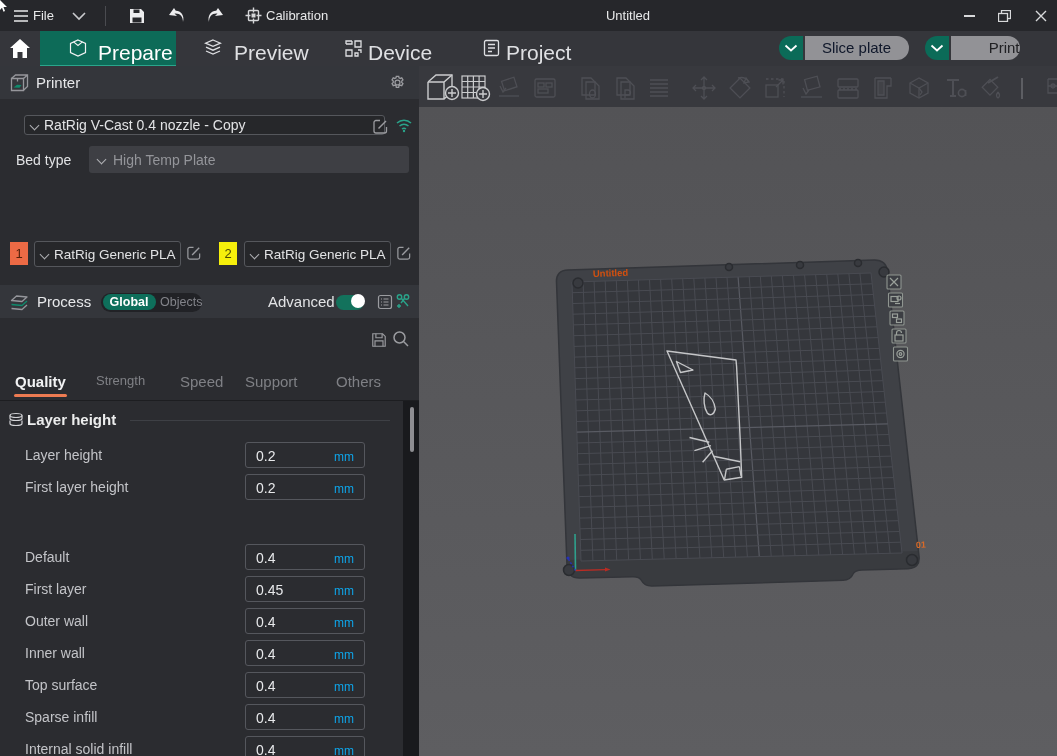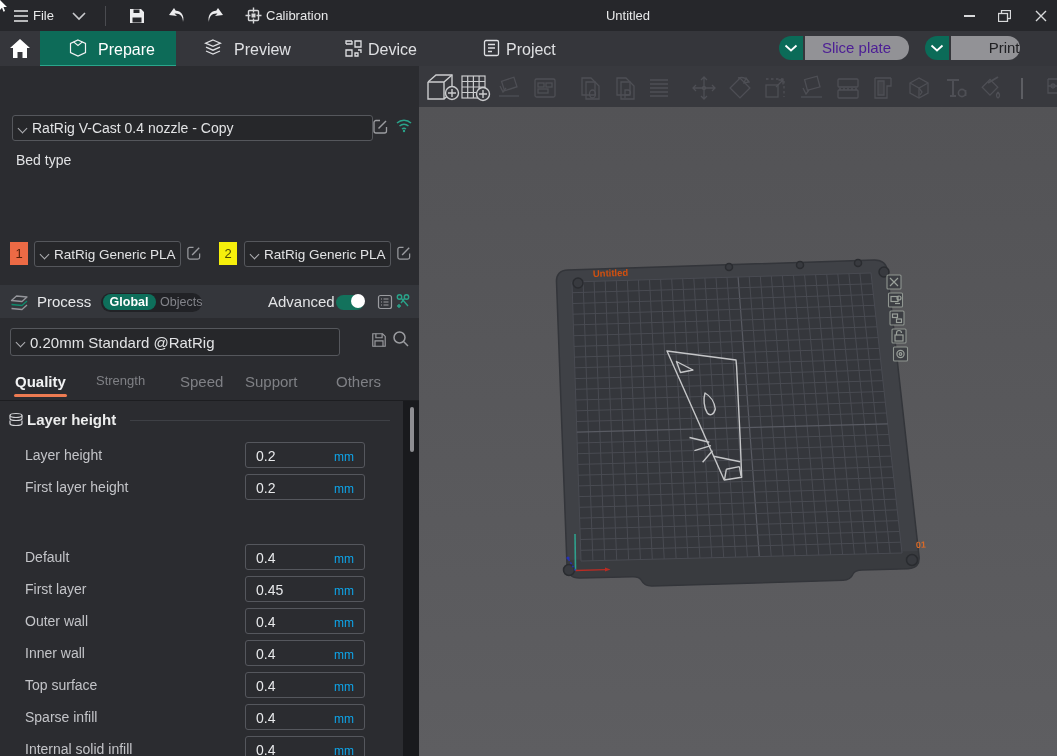--- a/index.html
+++ b/index.html
@@ -20,21 +20,21 @@
 .chev:before{content:"";position:absolute;left:0;top:1px;width:6px;height:6px;border-right:1.5px solid #b0b1b5;border-bottom:1.5px solid #b0b1b5;transform:rotate(45deg)}
 .prow{position:absolute;left:0;width:400px;height:27px}
 .plab{position:absolute;left:25px;top:5px;font-size:14px;color:#c3c4c8}
 .pbox{position:absolute;left:245px;top:0;width:120px;height:26px;border:1px solid #55575d;border-radius:3px}
 .pval{position:absolute;left:10px;top:5px;font-size:14px;color:#e8e9eb}
 .punit{position:absolute;right:10px;top:7px;font-size:12px;color:#0ea5e9}
 .pghead{position:absolute;left:8px;width:400px;height:16px}
 .pghead b{position:absolute;left:19px;top:-1px;font-size:15px;color:#eceded}
 .gico{position:absolute;left:0;top:0}
 .ghl{position:absolute;top:8px;right:18px;border-top:1px solid #3e4045;left:122px}
-.navtxt{position:absolute;top:10px;font-size:16px;color:#dfe0e3}
+.navtxt{position:absolute;top:10px;font-size:21px;color:#dfe0e3}
 </style></head>
 <body>
 
 <div id="titlebar">
  <svg class="abs" style="left:0;top:0" width="10" height="14">
       <path d="M0,0 L7,7 L3.5,7 L5,11 L3.5,11.8 L2,7.8 L0,10 Z" fill="#fff"></path>
     </svg>
  <svg class="abs" style="left:14px;top:9px" width="16" height="14">
       <g stroke="#e8e9ea" stroke-width="1.6">
         <path d="M0,2 h14 M0,7 h14 M0,12 h14"></path>
@@ -106,50 +106,68 @@
       <g fill="none" stroke="#dfe0e3" stroke-width="1.3">
         <rect x="1.5" y="1.5" width="14" height="15" rx="1.5"></rect>
         <path d="M5,5.5 h7 M5,9 h7 M5,12.5 h4"></path>
       </g>
     </svg>
  <span class="navtxt" style="left:506px">Project</span>
  <div class="abs" style="left:779px;top:5px;width:23.5px;height:24px;background:#0b6b58;border-radius:12px 0 0 12px"></div>
  <svg class="abs" style="left:784px;top:13px" width="14" height="9">
       <path d="M1.5,1.5 L7,6.5 L12.5,1.5" stroke="#fff" stroke-width="1.8" fill="none"></path>
     </svg>
- <div class="abs" style="left:804.5px;top:5px;width:104px;height:24px;background:#929296;border-radius:0 12px 12px 0;text-align:center;font-size:15px;color:#4c1d95;line-height:24px">Slice plate</div>
+ <div class="abs" style="left:804.5px;top:5px;width:104px;height:24px;background:#929296;border-radius:0 12px 12px 0;text-align:center;font-size:15px;color:#0f172a;line-height:24px">Slice plate</div>
  <div class="abs" style="left:925px;top:5px;width:23.5px;height:24px;background:#0b6b58;border-radius:12px 0 0 12px"></div>
  <svg class="abs" style="left:930px;top:13px" width="14" height="9">
       <path d="M1.5,1.5 L7,6.5 L12.5,1.5" stroke="#fff" stroke-width="1.8" fill="none"></path>
     </svg>
  <div class="abs" style="left:950.5px;top:5px;width:69px;height:24px;background:#929296;border-radius:0 12px 12px 0;text-align:right;font-size:15px;color:#202023;line-height:24px">Print</div>
 </div>
 
 <div id="panel">
 
-
- <div class="ddbox" style="left:12px;top:49px;width:361px;height:26px">
+ <div class="hdr" style="top:0">
+  <svg class="abs" style="left:10px;top:7px" width="19" height="19" viewBox="0 0 19 19">
+        <g fill="none" stroke="#96979c" stroke-width="1.3">
+          <path d="M1.5,5.5 h12 v12 h-12 z"></path>
+          <path d="M1.5,5.5 l4,-3.5 h12 v11.5 l-4,3.8 M13.5,5.5 l4,-3.5"></path>
+          <path d="M7.5,5.5 v3"></path>
+        </g>
+        <path d="M3.5,14.5 l3.5,-2.8 l4.5,0.4 l-2,2.6 z" fill="#0f8a6c"></path>
+      </svg>
+  <span class="hdrtxt" style="left:36px">Printer</span>
+  <svg class="abs" style="left:389px;top:8px" width="17" height="17" viewBox="0 0 24 24">
+        <path fill="none" stroke="#9b9ca0" stroke-width="1.8" d="M12,8.5a3.5,3.5 0 1,0 0,7a3.5,3.5 0 1,0 0,-7z M10.3,3.2 l-0.4,2.2 -1.8,0.9 -2.1,-0.8 -1.7,2.9 1.7,1.5 v2.2 l-1.7,1.5 1.7,2.9 2.1,-0.8 1.8,0.9 0.4,2.2 h3.4 l0.4,-2.2 1.8,-0.9 2.1,0.8 1.7,-2.9 -1.7,-1.5 v-2.2 l1.7,-1.5 -1.7,-2.9 -2.1,0.8 -1.8,-0.9 -0.4,-2.2 z"></path>
+      </svg>
+ </div>
+
+ <div class="ddbox" style="left:24px;top:49px;width:361px;height:20px">
       <span class="chev"></span>
       <span style="font-size:14px">RatRig V-Cast 0.4 nozzle - Copy</span>
     </div>
  <svg class="abs" style="left:372px;top:52px" width="17" height="17" viewBox="0 0 17 17">
       <g fill="none" stroke="#9b9ca0" stroke-width="1.3">
         <path d="M8,2.5 H4 a2,2 0 0 0 -2,2 V13 a2,2 0 0 0 2,2 H12.5 a2,2 0 0 0 2,-2 V9"></path>
         <path d="M6.5,10.5 L14,3" stroke-width="1.5"></path>
       </g>
     </svg>
  <svg class="abs" style="left:395px;top:52px" width="18" height="15" viewBox="0 0 18 15">
       <g fill="none" stroke="#2aa38a" stroke-width="1.5">
         <path d="M2,5 a10,10 0 0 1 14,0"></path>
         <path d="M4.5,8 a7,7 0 0 1 9,0"></path>
         <path d="M7,11 a3.5,3.5 0 0 1 4,0"></path>
       </g>
       <circle cx="9" cy="13" r="1.2" fill="#2aa38a"></circle>
     </svg>
  <span class="abs" style="left:16px;top:86px;font-size:14px;color:#e2e3e5">Bed type</span>
+ <div class="abs" style="left:89px;top:80px;width:320px;height:27px;background:#3e3f44;border-radius:3px;display:flex;align-items:center">
+   <span class="chev" style="margin-left:9px"></span>
+      <span style="font-size:14px;color:#94959a;margin-left:2px">High Temp Plate</span>
+    </div>
 
 
  <div class="abs" style="left:10px;top:176px;width:18px;height:23px;background:#ec6a45;text-align:center;font-size:13px;color:#53200a;line-height:23px">1</div>
  <div class="ddbox" style="left:34px;top:175px;width:147px;height:26px">
       <span class="chev"></span>
       <span style="font-size:13.5px">RatRig Generic PLA</span>
     </div>
  <svg class="abs" style="left:186px;top:179px" width="16" height="16" viewBox="0 0 17 17">
       <g fill="none" stroke="#9b9ca0" stroke-width="1.3">
         <path d="M8,2.5 H4 a2,2 0 0 0 -2,2 V13 a2,2 0 0 0 2,2 H12.5 a2,2 0 0 0 2,-2 V9"></path>
@@ -193,24 +211,20 @@
         <g fill="none" stroke="#2aa38a" stroke-width="1.4">
           <circle cx="4.5" cy="4" r="2.2"></circle>
           <path d="M6.5,5.5 L13,13"></path>
           <circle cx="11.5" cy="4" r="2.2"></circle>
           <path d="M9.5,5.5 L6,10"></path>
           <path d="M2,13 h4 M4,11 v4"></path>
         </g>
       </svg>
  </div>
 
- <div class="ddbox" style="left:10px;top:262px;width:330px;height:28px">
-      <span class="chev"></span>
-      <span style="font-size:15px">0.20mm Standard @RatRig</span>
-    </div>
  <svg class="abs" style="left:371px;top:266px" width="16" height="16" viewBox="0 0 18 18">
       <g fill="none" stroke="#9b9ca0" stroke-width="1.3">
         <path d="M2,2 h11 l3,3 v11 h-14 z"></path>
         <path d="M5.5,2 v4.5 h7 v-4.5 M4.5,16 v-6 h9 v6"></path>
       </g>
     </svg>
  <svg class="abs" style="left:392px;top:264px" width="18" height="18" viewBox="0 0 18 18">
       <g fill="none" stroke="#9b9ca0" stroke-width="1.5">
         <circle cx="7.5" cy="7.5" r="5.5"></circle>
         <path d="M11.8,11.8 L16,16"></path>

